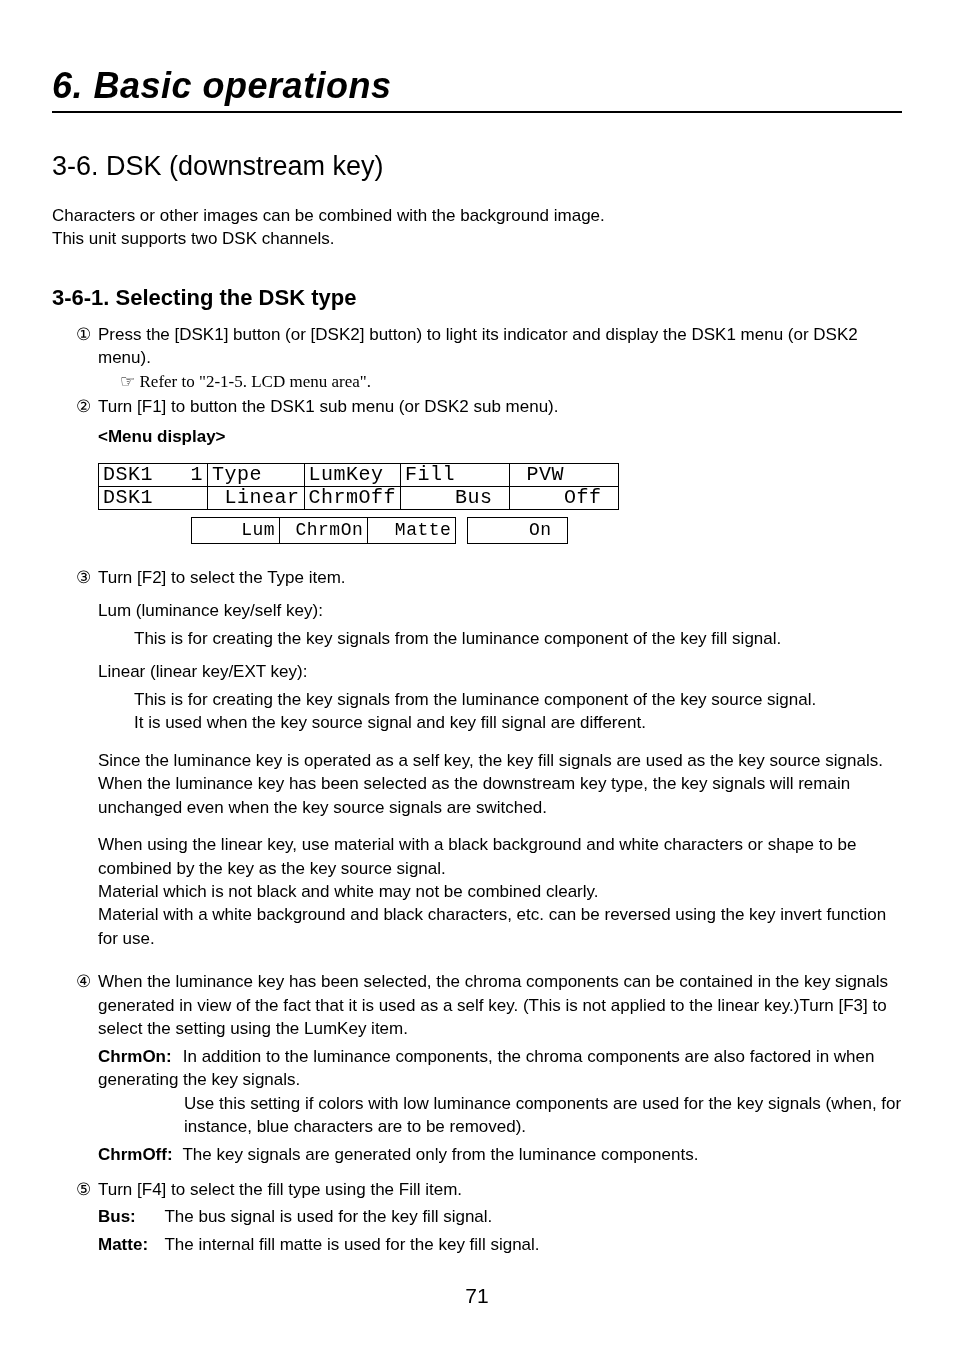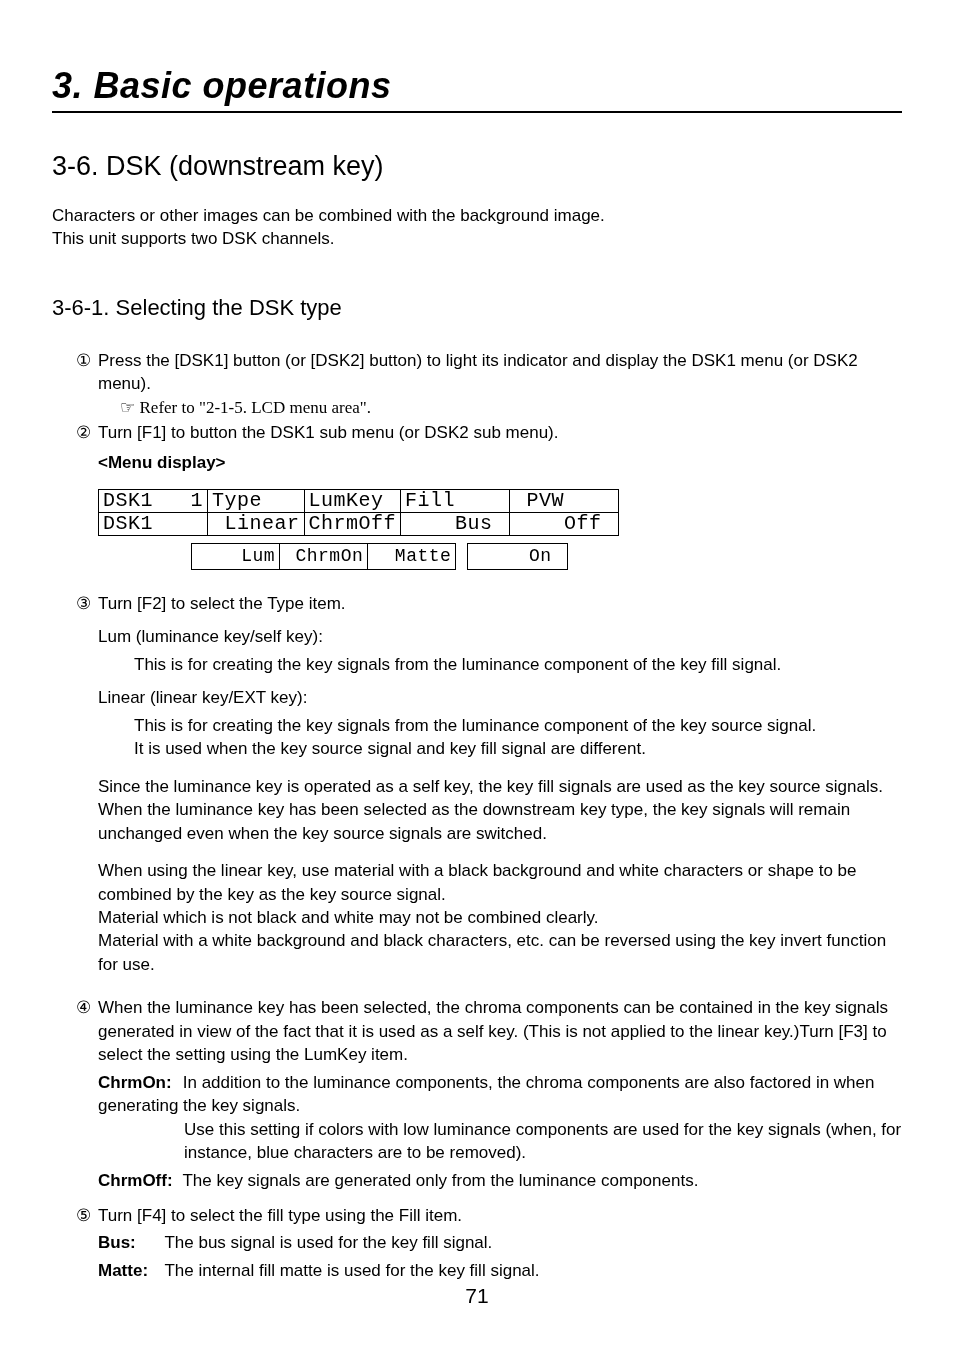--- a/index.html
+++ b/index.html
@@ -28,26 +28,26 @@
     margin-bottom: 38px;
   }
   .h2 {
     font-weight: normal;
     font-size: 27px;
     margin-bottom: 22px;
   }
   .intro {
     font-size: 17px;
     line-height: 1.38;
-    margin-bottom: 44px;
+    margin-bottom: 34px;
   }
   .h3 {
-    font-weight: normal;
+    font-weight: bold;
     font-size: 22px;
-    margin-bottom: 28px;
+    margin-bottom: 12px;
   }
   .steps {
     font-size: 17px;
     line-height: 1.38;
   }
   .step {
     display: flex;
     align-items: flex-start;
     margin-bottom: 2px;
     padding-left: 24px;
@@ -139,21 +139,21 @@
     width: 954px;
     text-align: center;
     font-size: 21px;
   }
 </style>
 </head>
 <body>
 
 <div class="page">
 
-  <div class="chapter">3. Basic operations</div>
+  <div class="chapter">6. Basic operations</div>
 
   <div class="h2">3-6. DSK (downstream key)</div>
 
   <div class="intro">
     <span>Characters or other images can be combined with the background image.</span><br>
     <span>This unit supports two DSK channels.</span>
   </div>
 
   <div class="h3">3-6-1. Selecting the DSK type</div>
 

